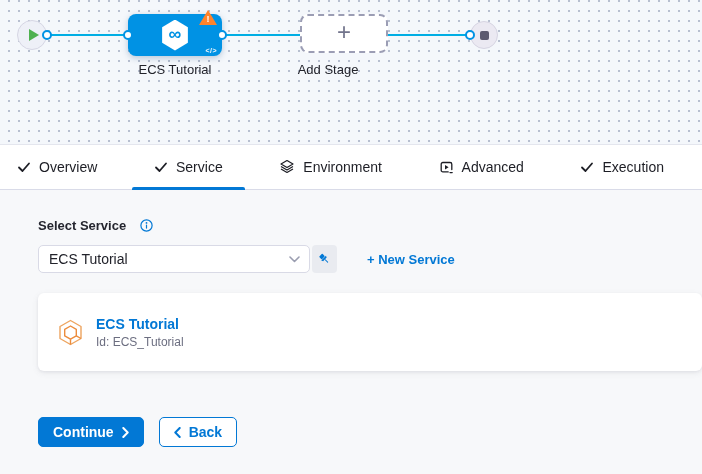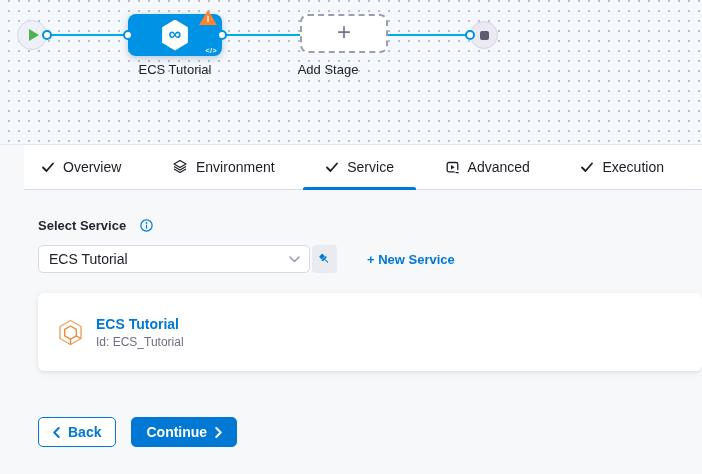--- a/index.html
+++ b/index.html
@@ -77,21 +77,20 @@
     position:absolute;left:470px;top:21px;width:28px;height:28px;border-radius:50%;
     background:#ebe9f2;border:1px solid #d6d4e2;box-sizing:border-box;
     display:flex;align-items:center;justify-content:center;
   }
   .stop-square{width:9px;height:9px;background:#5d5b70;border-radius:2px;}
   
   .tabbar{
     height:45px;background:#fff;border-bottom:1px solid #d9dbe8;box-sizing:border-box;
     display:flex;align-items:stretch;justify-content:space-between;
     padding:0 38px 0 17px;
-    margin-left:24px;
   }
   .tab{
     display:flex;align-items:center;gap:8px;position:relative;
     font-size:14px;font-weight:500;color:#1d1e25;cursor:pointer;white-space:nowrap;
   }
   .tab svg{flex:0 0 auto;}
   .tab .underline{
     position:absolute;left:-22px;right:-22px;bottom:-1px;height:3px;
     background:#0278d5;border-radius:2px 2px 0 0;
   }
@@ -174,33 +173,33 @@
 </div>
 
 <div class="tabbar">
   <div class="tab">
     <svg width="14" height="14" viewBox="0 0 14 14">
         <polyline points="2,7.5 5.5,11 12,3.5" fill="none" stroke="#1d1e25" stroke-width="1.8" stroke-linecap="round" stroke-linejoin="round"></polyline>
       </svg>
     <span>Overview</span>
   </div>
   <div class="tab">
+    <svg width="14" height="14" viewBox="0 0 14 14">
+        <polyline points="2,7.5 5.5,11 12,3.5" fill="none" stroke="#1d1e25" stroke-width="1.8" stroke-linecap="round" stroke-linejoin="round"></polyline>
+      </svg>
+    <span>Service</span>
+    <div class="underline"></div>
+  </div>
+  <div class="tab">
     <svg width="16" height="16" viewBox="0 0 16 16" fill="none" stroke="#1d1e25" stroke-width="1.2" stroke-linejoin="round">
       <path d="M8 1.5 L14 5 8 8.5 2 5 Z"></path>
       <path d="M2 7.5 L8 11 14 7.5"></path>
       <path d="M2 10 L8 13.5 14 10"></path>
     </svg>
     <span>Environment</span>
-  </div>
-  <div class="tab">
-    <svg width="14" height="14" viewBox="0 0 14 14">
-        <polyline points="2,7.5 5.5,11 12,3.5" fill="none" stroke="#1d1e25" stroke-width="1.8" stroke-linecap="round" stroke-linejoin="round"></polyline>
-      </svg>
-    <span>Service</span>
-    <div class="underline"></div>
   </div>
   <div class="tab">
     <svg width="15" height="15" viewBox="0 0 15 15" fill="none">
       <path d="M12.8 9.5 V4.2 a1.7 1.7 0 0 0 -1.7 -1.7 H3.9 a1.7 1.7 0 0 0 -1.7 1.7 v6 a1.7 1.7 0 0 0 1.7 1.7 h5.3" stroke="#1d1e25" stroke-width="1.3" stroke-linecap="round"></path>
       <path d="M6 5 L9.6 7.2 6 9.4 Z" fill="#1d1e25"></path>
       <path d="M11 12.6 h2.2" stroke="#1d1e25" stroke-width="1.3" stroke-linecap="round"></path>
     </svg>
     <span>Advanced</span>
   </div>
   <div class="tab">
@@ -247,27 +246,27 @@
       <path d="M12.5 7 L18.3 10.3 V16.9 L12.5 20.2 L6.7 16.9 V10.3 Z"></path>
       <path d="M18.3 16.9 L23 19.5 M12.5 20.2 V25.5"></path>
     </svg>
     <div class="service-card-text">
       <span class="service-title">ECS Tutorial</span>
       <span class="service-id">Id: ECS_Tutorial</span>
     </div>
   </div>
 
   <div class="footer">
-    <button class="btn btn-back">
-      <svg width="7" height="11" viewBox="0 0 7 11">
-        <polyline points="5.7,1 1.3,5.5 5.7,10" fill="none" stroke="#0278d5" stroke-width="2" stroke-linecap="round" stroke-linejoin="round"></polyline>
-      </svg>
-      <span>Back</span>
-    </button>
     <button class="btn btn-continue">
       <span>Continue</span>
       <svg width="7" height="11" viewBox="0 0 7 11">
         <polyline points="1.3,1 5.7,5.5 1.3,10" fill="none" stroke="#ffffff" stroke-width="2" stroke-linecap="round" stroke-linejoin="round"></polyline>
       </svg>
     </button>
+    <button class="btn btn-back">
+      <svg width="7" height="11" viewBox="0 0 7 11">
+        <polyline points="5.7,1 1.3,5.5 5.7,10" fill="none" stroke="#0278d5" stroke-width="2" stroke-linecap="round" stroke-linejoin="round"></polyline>
+      </svg>
+      <span>Back</span>
+    </button>
   </div>
 
 </div>
 
 </body></html>

